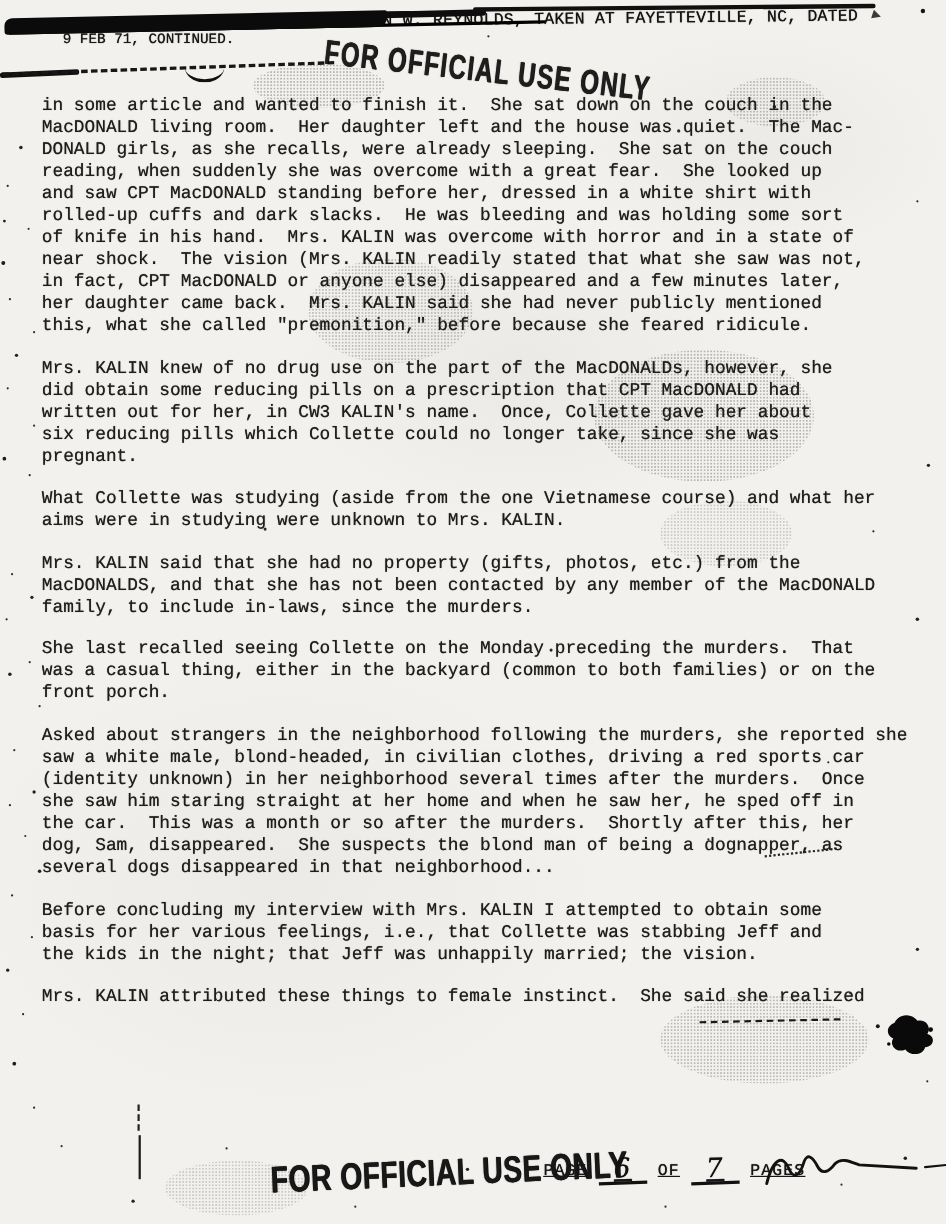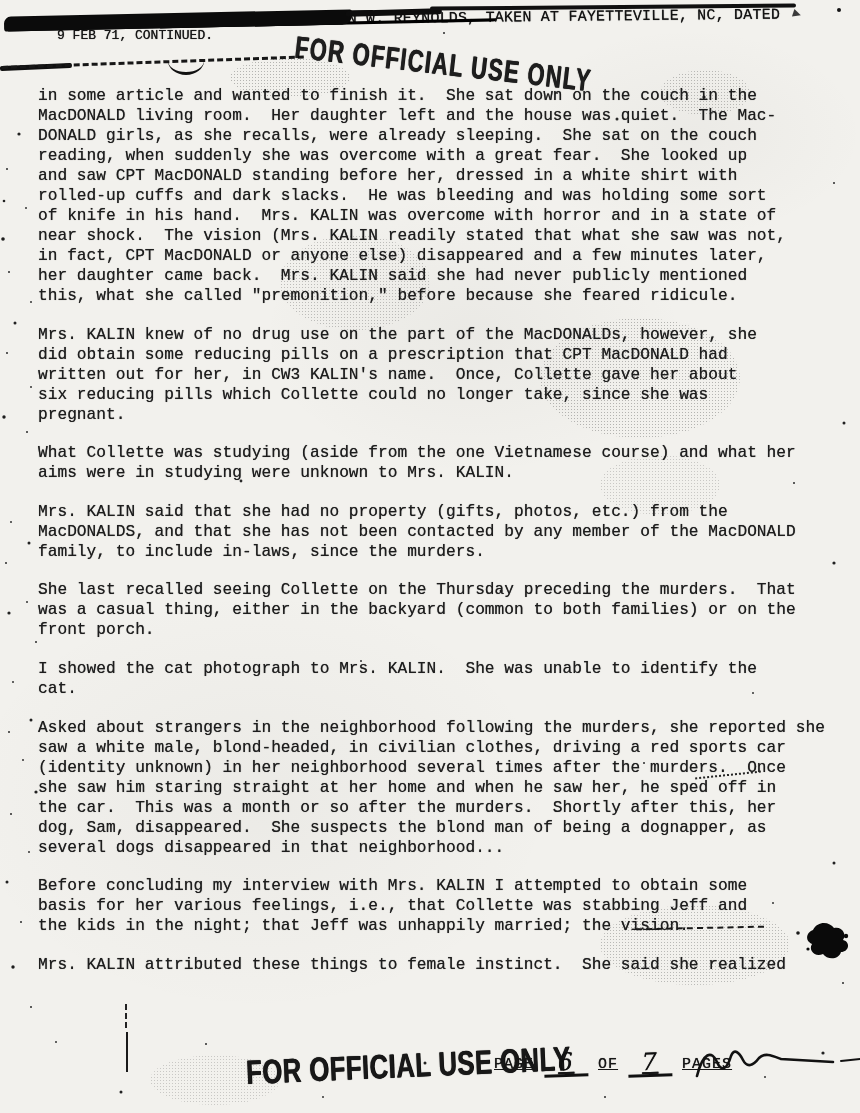--- a/index.html
+++ b/index.html
@@ -180,25 +180,23 @@
     <p>Mrs. KALIN knew of no drug use on the part of the MacDONALDs, however, she
 did obtain some reducing pills on a prescription that CPT MacDONALD had
 written out for her, in CW3 KALIN's name.  Once, Collette gave her about
 six reducing pills which Collette could no longer take, since she was
 pregnant.</p>
     <p>What Collette was studying (aside from the one Vietnamese course) and what her
 aims were in studying were unknown to Mrs. KALIN.</p>
     <p>Mrs. KALIN said that she had no property (gifts, photos, etc.) from the
 MacDONALDS, and that she has not been contacted by any member of the MacDONALD
 family, to include in-laws, since the murders.</p>
-    <p>She last recalled seeing Collette on the Thursday preceding the murders.  That
+    <p>She last recalled seeing Collette on the Monday preceding the murders.  That
 was a casual thing, either in the backyard (common to both families) or on the
 front porch.</p>
-    <p>I showed the cat photograph to Mrs. KALIN.  She was unable to identify the
-cat.</p>
     <p>Asked about strangers in the neighborhood following the murders, she reported she
 saw a white male, blond-headed, in civilian clothes, driving a red sports car
 (identity unknown) in her neighborhood several times after the murders.  Once
 she saw him staring straight at her home and when he saw her, he sped off in
 the car.  This was a month or so after the murders.  Shortly after this, her
 dog, Sam, disappeared.  She suspects the blond man of being a dognapper, as
 several dogs disappeared in that neighborhood...</p>
     <p>Before concluding my interview with Mrs. KALIN I attempted to obtain some
 basis for her various feelings, i.e., that Collette was stabbing Jeff and
 the kids in the night; that Jeff was unhappily married; the vision.</p>

